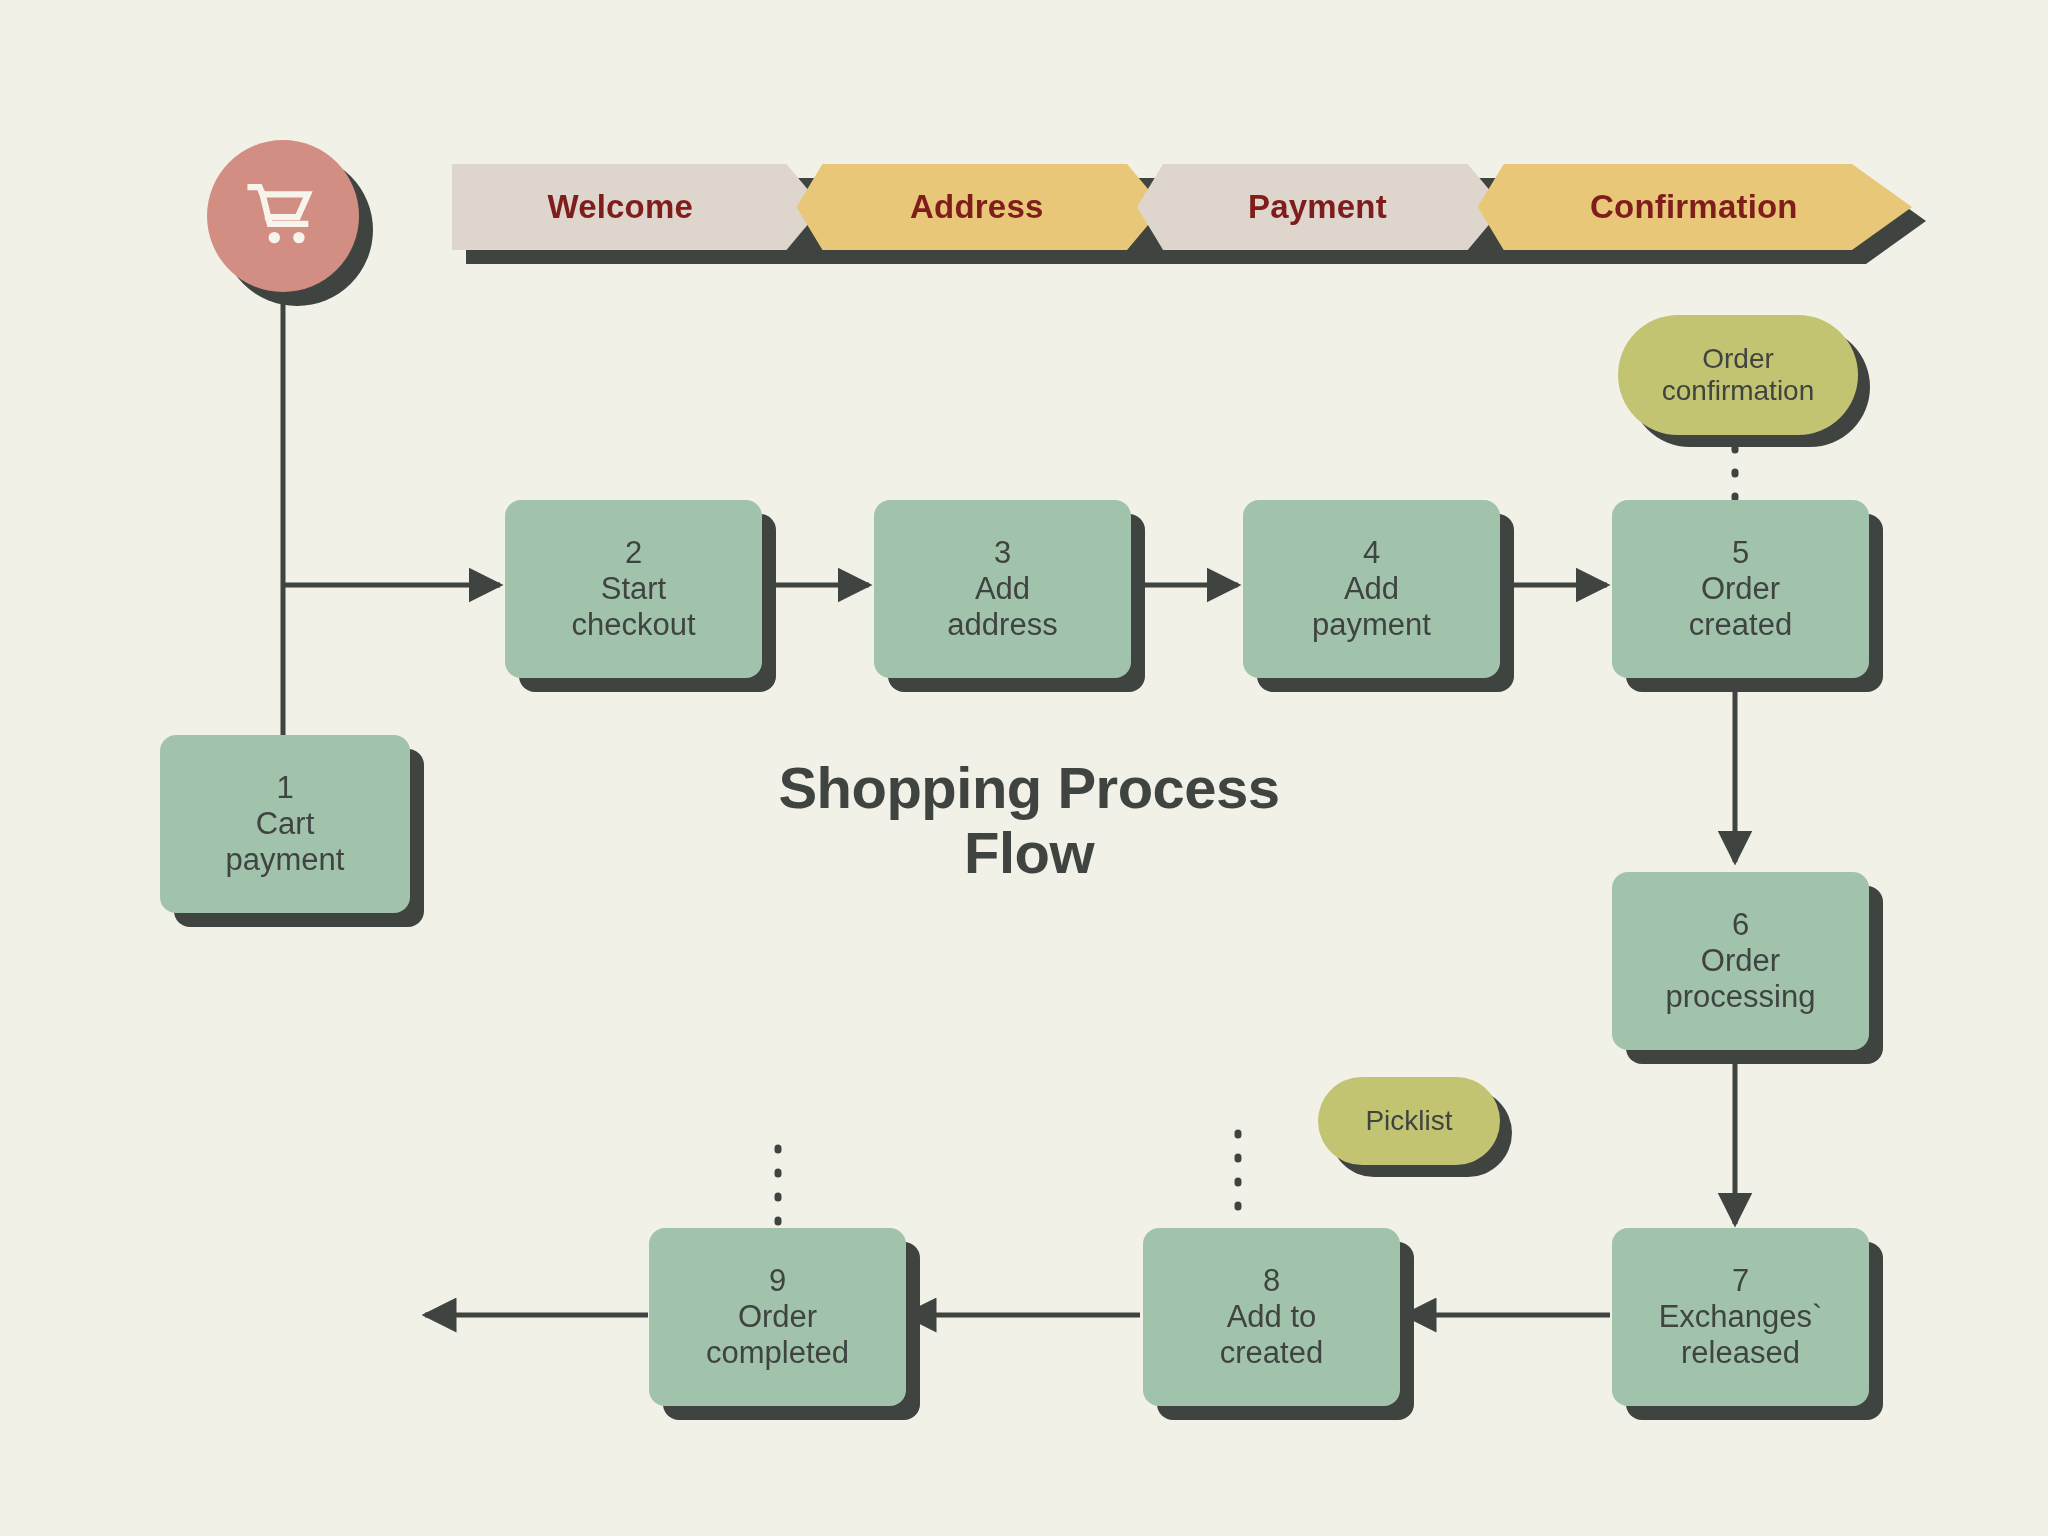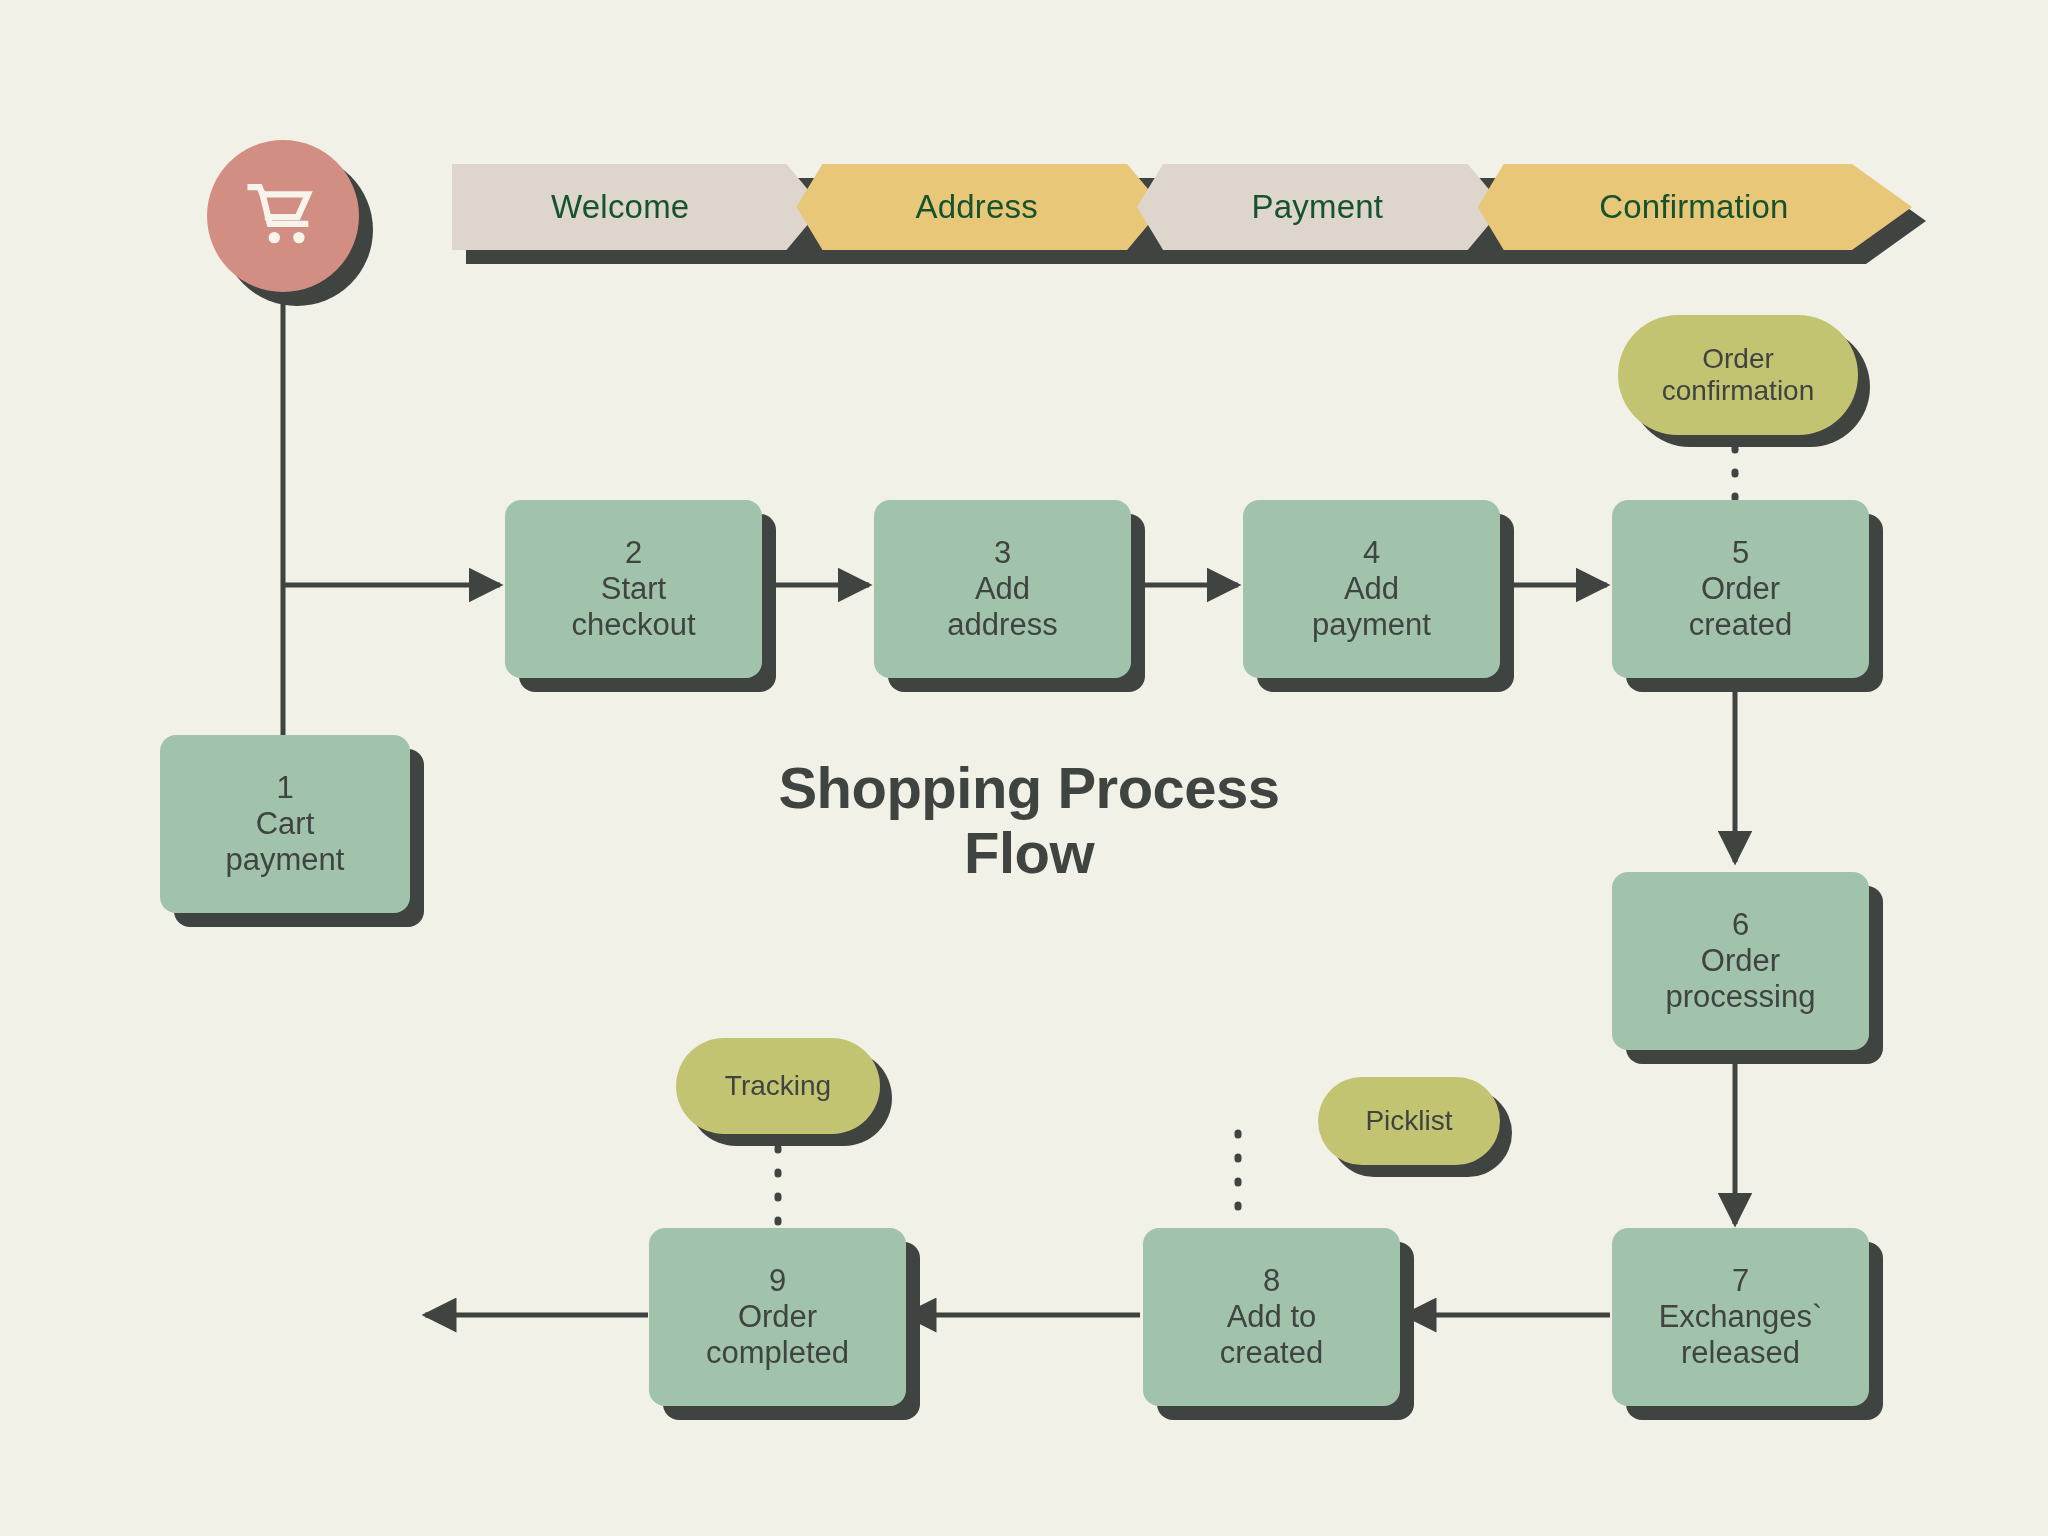--- a/index.html
+++ b/index.html
@@ -55,23 +55,23 @@
     background: #3f4441;
     height: 86px;
   }
   .step {
     position: relative;
     height: 86px;
     display: flex;
     align-items: center;
     justify-content: center;
     font-size: 33px;
-    font-weight: normal;
+    font-weight: bold;
     letter-spacing: 0.2px;
-    color: #14532d;
+    color: #7f1d1d;
     box-sizing: border-box;
   }
   .step.grey  { background: #ded5cd; }
   .step.gold  { background: #e8c878; }
   .step .lbl { position: relative; z-index: 3; }
 
   
   .node {
     position: absolute;
     background: #a2c3ab;
@@ -199,23 +199,20 @@
   <div class="artifact" style="left:1618px; top:315px; width:240px; height:120px;">
     <span>Order
 confirmation</span>
   </div>
 
 
   <div class="artifact" style="left:1318px; top:1077px; width:182px; height:88px;">
     <span>Picklist</span>
   </div>
 
-  <div class="artifact" style="left:676px; top:1038px; width:204px; height:96px;">
-    <span>Tracking</span>
-  </div>
 
   <div class="node" style="left:160px; top:735px; width:250px; height:178px;">
     <span class="num">1</span>
     <span class="ttl">Cart
 payment</span>
   </div>
 
   <div class="node" style="left:505px; top:500px; width:257px; height:178px;">
     <span class="num">2</span>
     <span class="ttl">Start

